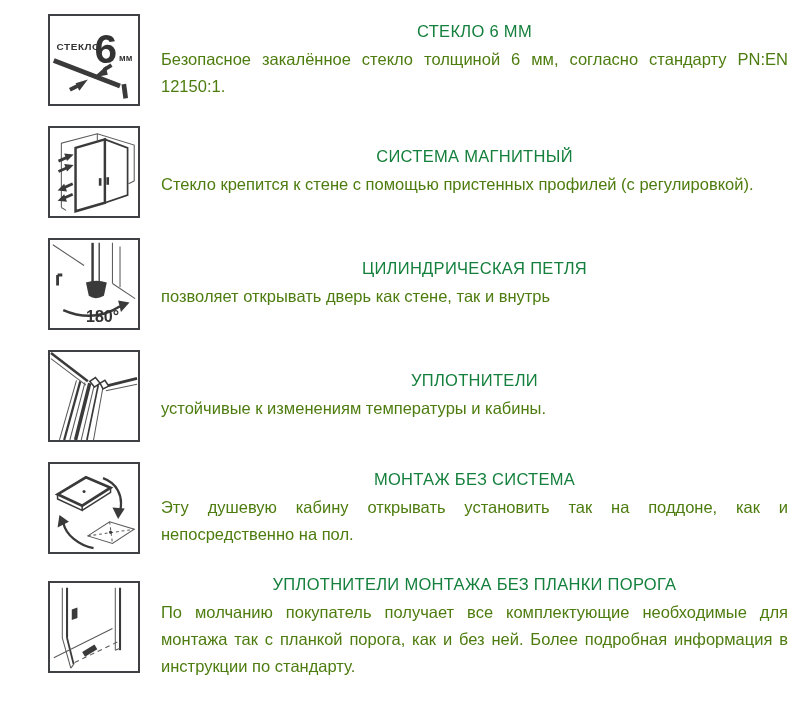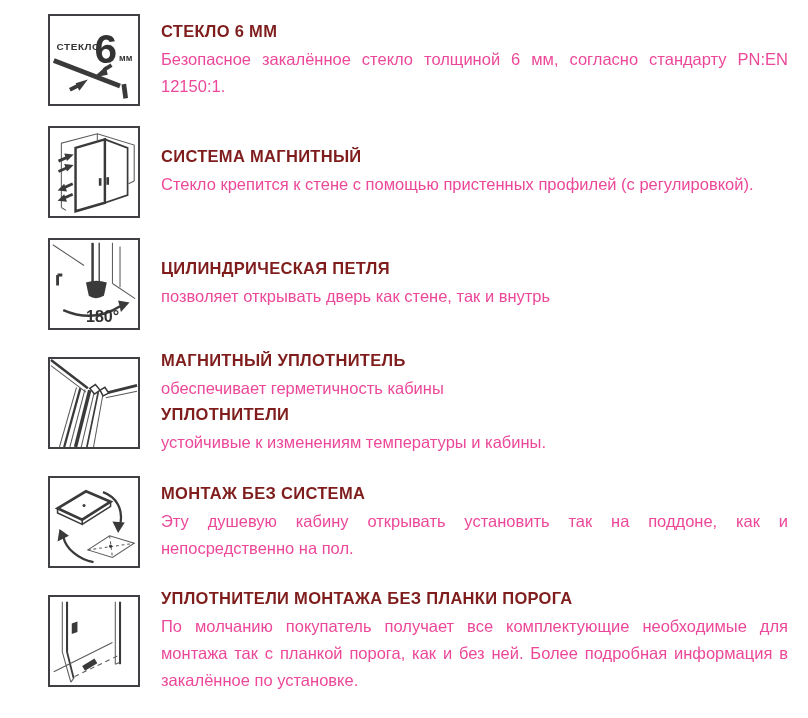--- a/index.html
+++ b/index.html
@@ -15,29 +15,30 @@
     flex:0 0 auto;
     width:88px; height:88px;
     border:2.5px solid #3f4043;
     background:#ffffff;
   }
   .icon-box svg { display:block; width:100%; height:100%; }
   .text-col { margin-left:21px; width:672px; }
   .feature-title {
     margin:0 0 4px 0;
     font-size:16.5px;
-    font-weight:700;
-    color:#7f1d1d;
+    font-weight:400;
+    color:#15803d;
     letter-spacing:0.3px;
     line-height:21px;
+    text-align:center;
   }
   .feature-desc {
     margin:0;
     font-size:16.5px;
-    color:#ec4899;
+    color:#4d7c0f;
     line-height:27px;
     text-align:justify;
   }
   .pair + .pair { margin-top:2px; }
   .ic-line { stroke:#3a3a3a; fill:none; }
   .ic-thin { stroke:#5a5a5a; stroke-width:1.1; fill:none; }
   .ic-fill { fill:#3a3a3a; stroke:none; }
   .ic-txt  { fill:#333333; }
 </style>
 </head>
@@ -127,24 +128,20 @@
         <line x1="27" y1="93" x2="42" y2="33" class="ic-line" stroke-width="3.6"></line>
         <line x1="33" y1="93" x2="47" y2="34" class="ic-thin"></line>
         <line x1="39" y1="93" x2="51" y2="35" class="ic-line" stroke-width="1.8"></line>
         <line x1="46" y1="93" x2="56" y2="37" class="ic-thin"></line>
         <polygon points="42,31 48,27 53,33 47,37" fill="#ffffff" stroke="#3a3a3a" stroke-width="1.6"></polygon>
         <polygon points="53,33 58,30 62,36 56,39" fill="#ffffff" stroke="#3a3a3a" stroke-width="1.6"></polygon>
       </svg>
     </div>
     <div class="text-col">
       <div class="pair">
-        <h3 class="feature-title">МАГНИТНЫЙ УПЛОТНИТЕЛЬ</h3>
-        <p class="feature-desc">обеспечивает герметичность кабины</p>
-      </div>
-      <div class="pair">
         <h3 class="feature-title">УПЛОТНИТЕЛИ</h3>
         <p class="feature-desc">устойчивые к изменениям температуры и кабины.</p>
       </div>
     </div>
   </div>
 
   <div class="feature-row">
     <div class="icon-box">
       <svg viewBox="0 0 93 93">
         <polygon points="8,32 38,14 64,25 34,44" class="ic-line" stroke-width="2.8" fill="#ffffff"></polygon>
@@ -179,17 +176,17 @@
         <line x1="69" y1="5" x2="69" y2="71" class="ic-thin"></line>
         <line x1="74" y1="5" x2="74" y2="71" class="ic-line" stroke-width="2.2"></line>
         <line x1="69" y1="71" x2="74" y2="69" class="ic-thin"></line>
         <line x1="4" y1="79" x2="66" y2="48" class="ic-thin"></line>
         <line x1="26" y1="84" x2="72" y2="62" class="ic-thin" stroke-dasharray="5,4"></line>
         <polygon points="34,73 47,65 50,70 37,78" class="ic-fill"></polygon>
       </svg>
     </div>
     <div class="text-col">
       <h3 class="feature-title">УПЛОТНИТЕЛИ МОНТАЖА БЕЗ ПЛАНКИ ПОРОГА</h3>
-      <p class="feature-desc">По молчанию покупатель получает все комплектующие необходимые для монтажа так с планкой порога, как и без ней. Более подробная информация в закалённое по установке.</p>
+      <p class="feature-desc">По молчанию покупатель получает все комплектующие необходимые для монтажа так с планкой порога, как и без ней. Более подробная информация в инструкции по стандарту.</p>
     </div>
   </div>
 
 </div>
 
 </body></html>

